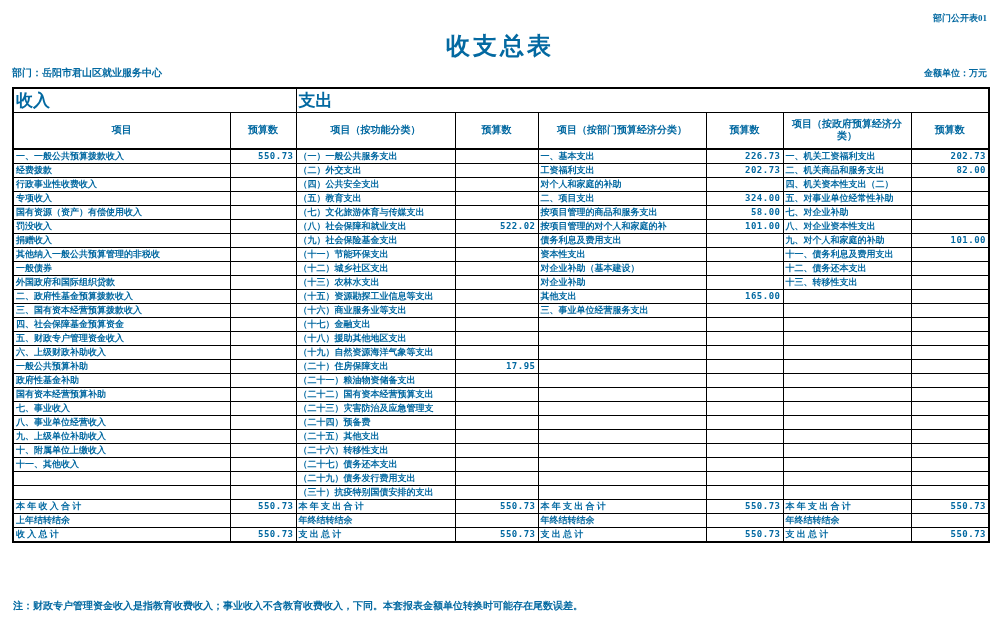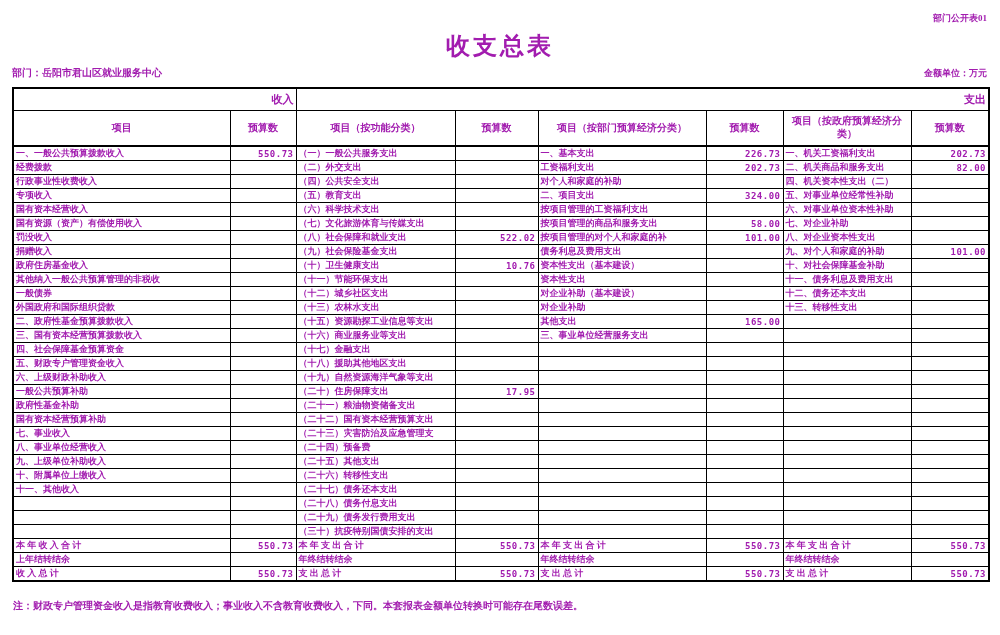--- a/index.html
+++ b/index.html
@@ -1,21 +1,21 @@
 <!DOCTYPE html>
 <html><head>
 <meta charset="utf-8">
 <style>
   * { box-sizing: border-box; }
   html,body { margin:0; padding:0; background:#e8e8e8; }
   .page {
     position: relative;
     width: 1000px; height: 635px;
     background: #ffffff;
-    color: #a21caf;
+    color: #0369a1;
     font-family: "Liberation Serif", "DejaVu Serif", serif;
     overflow: hidden;
   }
   .corner {
     position: absolute; top: 12px; right: 13px;
     font-size: 9px; font-weight: bold;
   }
   .title {
     position: absolute; top: 30px; left: 0; width: 100%;
     text-align: center; font-size: 24px; font-weight: bold;
@@ -33,21 +33,21 @@
     position: absolute; top: 87px; left: 12px;
     width: 976px;
     border-collapse: collapse; table-layout: fixed;
     border: 2px solid #000;
   }
   .sheet th, .sheet td {
     border: 1px solid #000;
     overflow: hidden;
     padding: 0 2px;
   }
-  .sheet thead tr.hdr1 th { height: 22px; font-size: 11px; font-weight: bold; text-align: right; }
+  .sheet thead tr.hdr1 th { height: 22px; font-size: 17px; font-weight: bold; text-align: left; }
   .sheet thead tr.hdr2 th {
     height: 36px; font-size: 10px; font-weight: bold; text-align: center;
     white-space: normal; line-height: 1.25;
     border-bottom: 2px solid #000;
   }
   .sheet tbody td {
     height: 13.6px; font-size: 9px; font-weight: bold;
     white-space: nowrap;
   }
   .sheet tbody td.lbl { text-align: left; }
@@ -139,30 +139,20 @@
           <td class="lbl lv3">专项收入</td>
           <td class="num"></td>
           <td class="lbl lv0">（五）教育支出</td>
           <td class="num"></td>
           <td class="lbl lv0">二、项目支出</td>
           <td class="num">324.00</td>
           <td class="lbl lv0">五、对事业单位经常性补助</td>
           <td class="num"></td>
         </tr>
         <tr>
-          <td class="lbl lv3">国有资本经营收入</td>
-          <td class="num"></td>
-          <td class="lbl lv0">（六）科学技术支出</td>
-          <td class="num"></td>
-          <td class="lbl lv1">按项目管理的工资福利支出</td>
-          <td class="num"></td>
-          <td class="lbl lv0">六、对事业单位资本性补助</td>
-          <td class="num"></td>
-        </tr>
-        <tr>
           <td class="lbl lv3">国有资源（资产）有偿使用收入</td>
           <td class="num"></td>
           <td class="lbl lv0">（七）文化旅游体育与传媒支出</td>
           <td class="num"></td>
           <td class="lbl lv1">按项目管理的商品和服务支出</td>
           <td class="num">58.00</td>
           <td class="lbl lv0">七、对企业补助</td>
           <td class="num"></td>
         </tr>
         <tr>
@@ -179,30 +169,20 @@
           <td class="lbl lv3">捐赠收入</td>
           <td class="num"></td>
           <td class="lbl lv0">（九）社会保险基金支出</td>
           <td class="num"></td>
           <td class="lbl lv1">债务利息及费用支出</td>
           <td class="num"></td>
           <td class="lbl lv0">九、对个人和家庭的补助</td>
           <td class="num">101.00</td>
         </tr>
         <tr>
-          <td class="lbl lv3">政府住房基金收入</td>
-          <td class="num"></td>
-          <td class="lbl lv0">（十）卫生健康支出</td>
-          <td class="num">10.76</td>
-          <td class="lbl lv1">资本性支出（基本建设）</td>
-          <td class="num"></td>
-          <td class="lbl lv0">十、对社会保障基金补助</td>
-          <td class="num"></td>
-        </tr>
-        <tr>
           <td class="lbl lv3">其他纳入一般公共预算管理的非税收</td>
           <td class="num"></td>
           <td class="lbl lv0">（十一）节能环保支出</td>
           <td class="num"></td>
           <td class="lbl lv1">资本性支出</td>
           <td class="num"></td>
           <td class="lbl lv0">十一、债务利息及费用支出</td>
           <td class="num"></td>
         </tr>
         <tr>
@@ -351,30 +331,20 @@
           <td class="lbl lv0">（二十七）债务还本支出</td>
           <td class="num"></td>
           <td class="lbl lv0"></td>
           <td class="num"></td>
           <td class="lbl lv0"></td>
           <td class="num"></td>
         </tr>
         <tr>
           <td class="lbl lv0"></td>
           <td class="num"></td>
-          <td class="lbl lv0">（二十八）债务付息支出</td>
-          <td class="num"></td>
-          <td class="lbl lv0"></td>
-          <td class="num"></td>
-          <td class="lbl lv0"></td>
-          <td class="num"></td>
-        </tr>
-        <tr>
-          <td class="lbl lv0"></td>
-          <td class="num"></td>
           <td class="lbl lv0">（二十九）债务发行费用支出</td>
           <td class="num"></td>
           <td class="lbl lv0"></td>
           <td class="num"></td>
           <td class="lbl lv0"></td>
           <td class="num"></td>
         </tr>
         <tr>
           <td class="lbl lv0"></td>
           <td class="num"></td>

